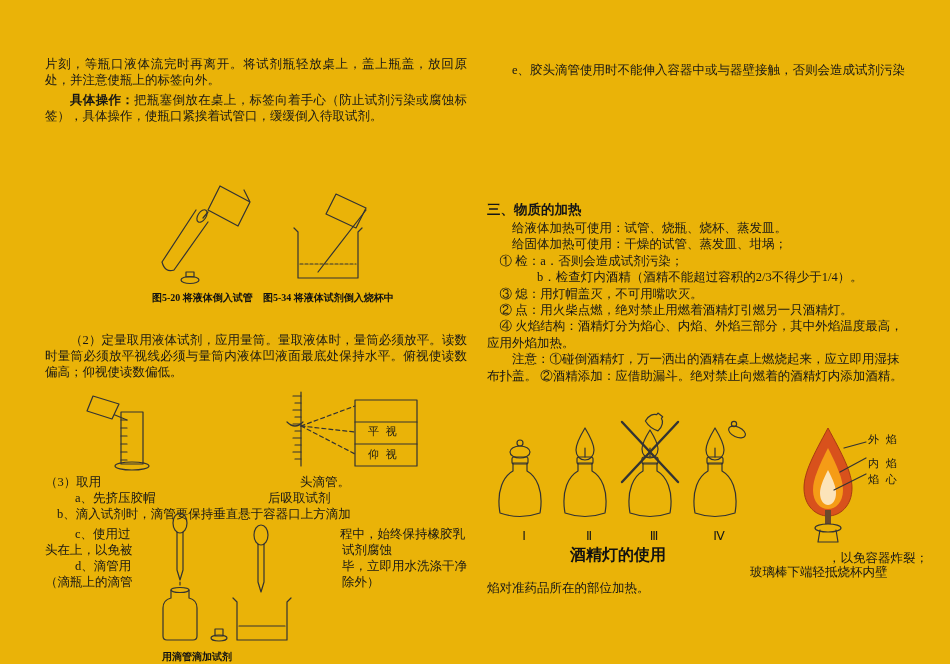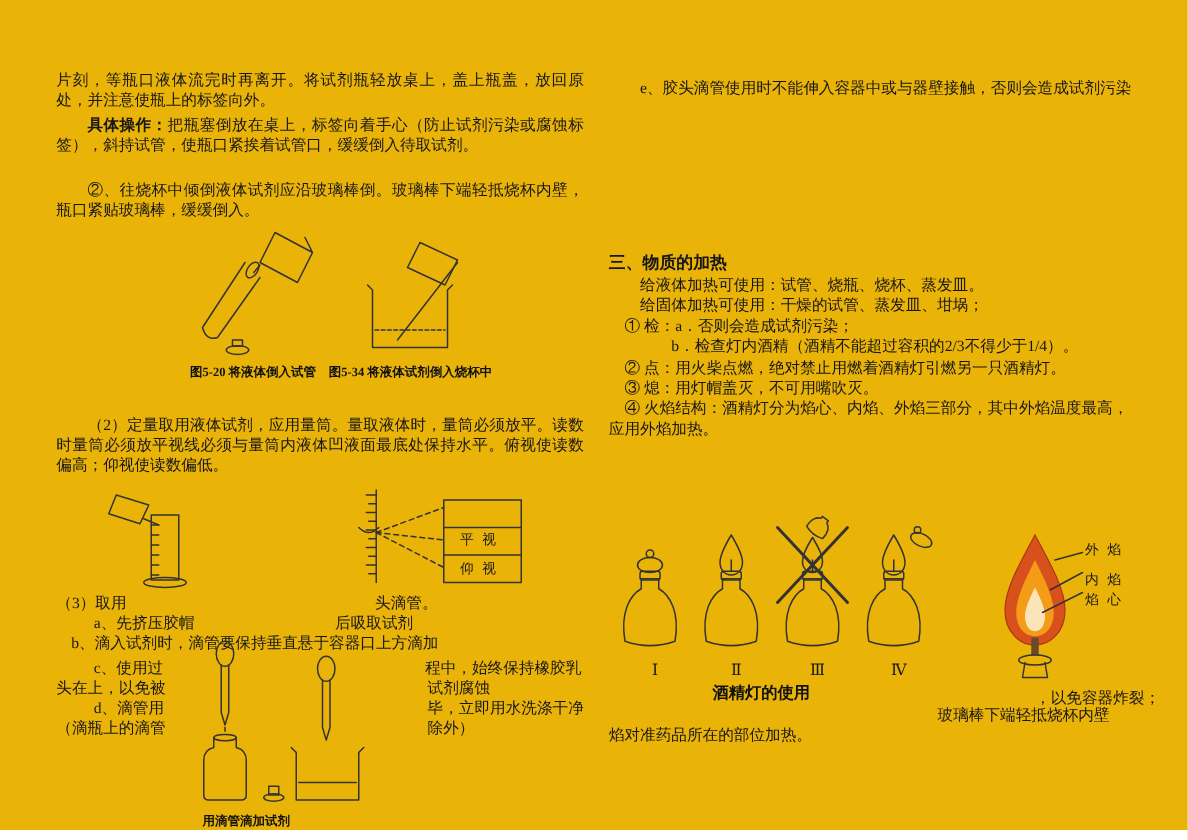--- a/index.html
+++ b/index.html
@@ -6,21 +6,21 @@
   html,body { background:#ffffff; }
   body {
     width:950px; height:672px; position:relative; overflow:hidden;
     font-family:"Liberation Serif","DejaVu Serif",serif;
     color:#161616;
   }
   .page { position:absolute; left:0; top:0; width:950px; height:664px; background:#eab308; overflow:hidden; }
   .t   { position:absolute; font-size:12.5px; line-height:16.2px; }
   .w420{ width:422px; text-align:justify; }
   .ind2{ text-indent:2em; }
-  .nw  { white-space:nowrap; }
+  .nw  { white-space:nowrap;font-family:Liberation Serif, serif; }
   .bold{ font-weight:bold; }
   .cap { position:absolute; font-size:10px; font-weight:bold; color:#111; white-space:nowrap; }
   .boxlabel { position:absolute; font-size:11px; letter-spacing:2px; white-space:nowrap; }
   .flow { position:absolute; }
   .ln  { font-size:12.5px; line-height:16.4px; }
   .p1e { padding-left:1em; }
   .p2e { padding-left:2em; }
   .p4e { padding-left:4em; }
   .ti1 { text-indent:1em; }
   .ti2 { text-indent:2em; }
@@ -28,23 +28,22 @@
   .fig svg { display:block; width:100%; height:100%; }
   .sk { stroke:#333; fill:none; stroke-width:1.2; stroke-linecap:round; stroke-linejoin:round; }
 </style>
 </head>
 <body>
 
 <div class="page">
 
   <p class="t w420" style="left:45px;top:56px">片刻，等瓶口液体流完时再离开。将试剂瓶轻放桌上，盖上瓶盖，放回原处，并注意使瓶上的标签向外。</p>
 
-  <p class="t w420 ind2" style="left:45px;top:92px"><b>具体操作：</b><span>把瓶塞倒放在桌上，标签向着手心（防止试剂污染或腐蚀标签），斜持试管，使瓶口紧挨着试管口，缓缓倒入待取试剂。</span></p>
-
-  <p class="t w420 ind2" style="left:45px;top:144px">②、往烧杯中倾倒液体试剂应沿玻璃棒倒。玻璃棒下端轻抵烧杯内壁，瓶口紧贴玻璃棒，缓缓倒入。</p>
+  <p class="t w420 ind2" style="left:45px;top:92px"><b>具体操作：</b><span>把瓶塞倒放在桌上，标签向着手心（防止试剂污染或腐蚀标签），具体操作，使瓶口紧挨着试管口，缓缓倒入待取试剂。</span></p>
+
 
   <div class="fig" style="left:140px;top:176px;width:270px;height:114px">
     <svg viewBox="0 0 270 114">
       <g class="sk">
         <path d="M22,86 L56,34 M34,94 L68,46 M22,86 Q25,97 34,94"></path>
         <ellipse cx="62" cy="40" rx="7" ry="4" transform="rotate(-56 62 40)"></ellipse>
         <path d="M80,10 L110,26 L98,50 L68,34 Z M74,22 L68,34 M104,14 L110,26"></path>
         <path d="M68,36 L63,42"></path>
         <ellipse cx="50" cy="104" rx="9" ry="3.5"></ellipse>
         <path d="M46,96 h8 v5 h-8 z"></path>
@@ -123,23 +122,24 @@
 
   <p class="t nw" style="left:487px;top:62px;text-indent:2em">e、胶头滴管使用时不能伸入容器中或与器壁接触，否则会造成试剂污染</p>
 
   <p class="t bold nw" style="left:487px;top:202px;font-size:13.5px">三、物质的加热</p>
 
   <div class="flow" style="left:487px;top:220px;width:422px">
     <p class="ln p2e nw">给液体加热可使用：试管、烧瓶、烧杯、蒸发皿。</p>
     <p class="ln p2e nw">给固体加热可使用：干燥的试管、蒸发皿、坩埚；</p>
     <p class="ln p1e nw">① 检：a．否则会造成试剂污染；</p>
     <p class="ln p4e nw">b．检查灯内酒精（酒精不能超过容积的2/3不得少于1/4）。</p>
+    <p class="ln p1e nw">③ 熄：用灯帽盖灭，不可用嘴吹灭。</p>
     <p class="ln p1e nw">② 点：用火柴点燃，绝对禁止用燃着酒精灯引燃另一只酒精灯。</p>
-    <p class="ln p1e nw">③ 熄：用灯帽盖灭，不可用嘴吹灭。</p>
     <p class="ln ti1">④ 火焰结构：酒精灯分为焰心、内焰、外焰三部分，其中外焰温度最高，应用外焰加热。</p>
+    <p class="ln ti2">注意：①碰倒酒精灯，万一洒出的酒精在桌上燃烧起来，应立即用湿抹布扑盖。 ②酒精添加：应借助漏斗。绝对禁止向燃着的酒精灯内添加酒精。</p>
   </div>
 
   <div class="fig" style="left:490px;top:408px;width:275px;height:120px">
     <svg viewBox="0 0 275 120">
       <g class="sk">
 
         <g>
           <path d="M10,105 C6,82 14,68 23,63 L23,55 L37,55 L37,63 C46,68 54,82 50,105 Q30,112 10,105 Z"></path>
           <rect x="22" y="49" width="16" height="7" rx="2"></rect>
           <ellipse cx="30" cy="44" rx="10" ry="6"></ellipse>
@@ -173,21 +173,21 @@
           <ellipse cx="52" cy="24" rx="9" ry="5" transform="rotate(25 52 24)"></ellipse>
           <circle cx="49" cy="16" r="2.6"></circle>
         </g>
       </g>
     </svg>
   </div>
   <span class="t nw" style="left:514px;top:528px;width:20px;text-align:center">Ⅰ</span>
   <span class="t nw" style="left:579px;top:528px;width:20px;text-align:center">Ⅱ</span>
   <span class="t nw" style="left:644px;top:528px;width:20px;text-align:center">Ⅲ</span>
   <span class="t nw" style="left:709px;top:528px;width:20px;text-align:center">Ⅳ</span>
-  <span class="cap" style="left:570px;top:545px;font-size:13px">酒精灯的使用</span>
+  <span class="cap" style="left:570px;top:545px;font-size:16px">酒精灯的使用</span>
 
   <div class="fig" style="left:788px;top:424px;width:80px;height:126px">
     <svg viewBox="0 0 80 126">
       <path d="M40,4 C26,30 16,48 16,64 C16,82 28,92 40,92 C52,92 64,82 64,64 C64,48 54,30 40,4 Z" fill="#d8511c" stroke="#a83a12" stroke-width="1"></path>
       <path d="M40,24 C31,42 25,55 25,66 C25,78 32,85 40,85 C48,85 55,78 55,66 C55,55 49,42 40,24 Z" fill="#f59c16"></path>
       <path d="M40,46 C35,56 32,63 32,69 C32,77 36,81 40,81 C44,81 48,77 48,69 C48,63 45,56 40,46 Z" fill="#fce4ba"></path>
       <rect x="37" y="86" width="6" height="14" fill="#6b4a2b"></rect>
       <g class="sk">
         <ellipse cx="40" cy="104" rx="13" ry="4"></ellipse>
         <path d="M32,106 L30,118 L50,118 L48,106"></path>

